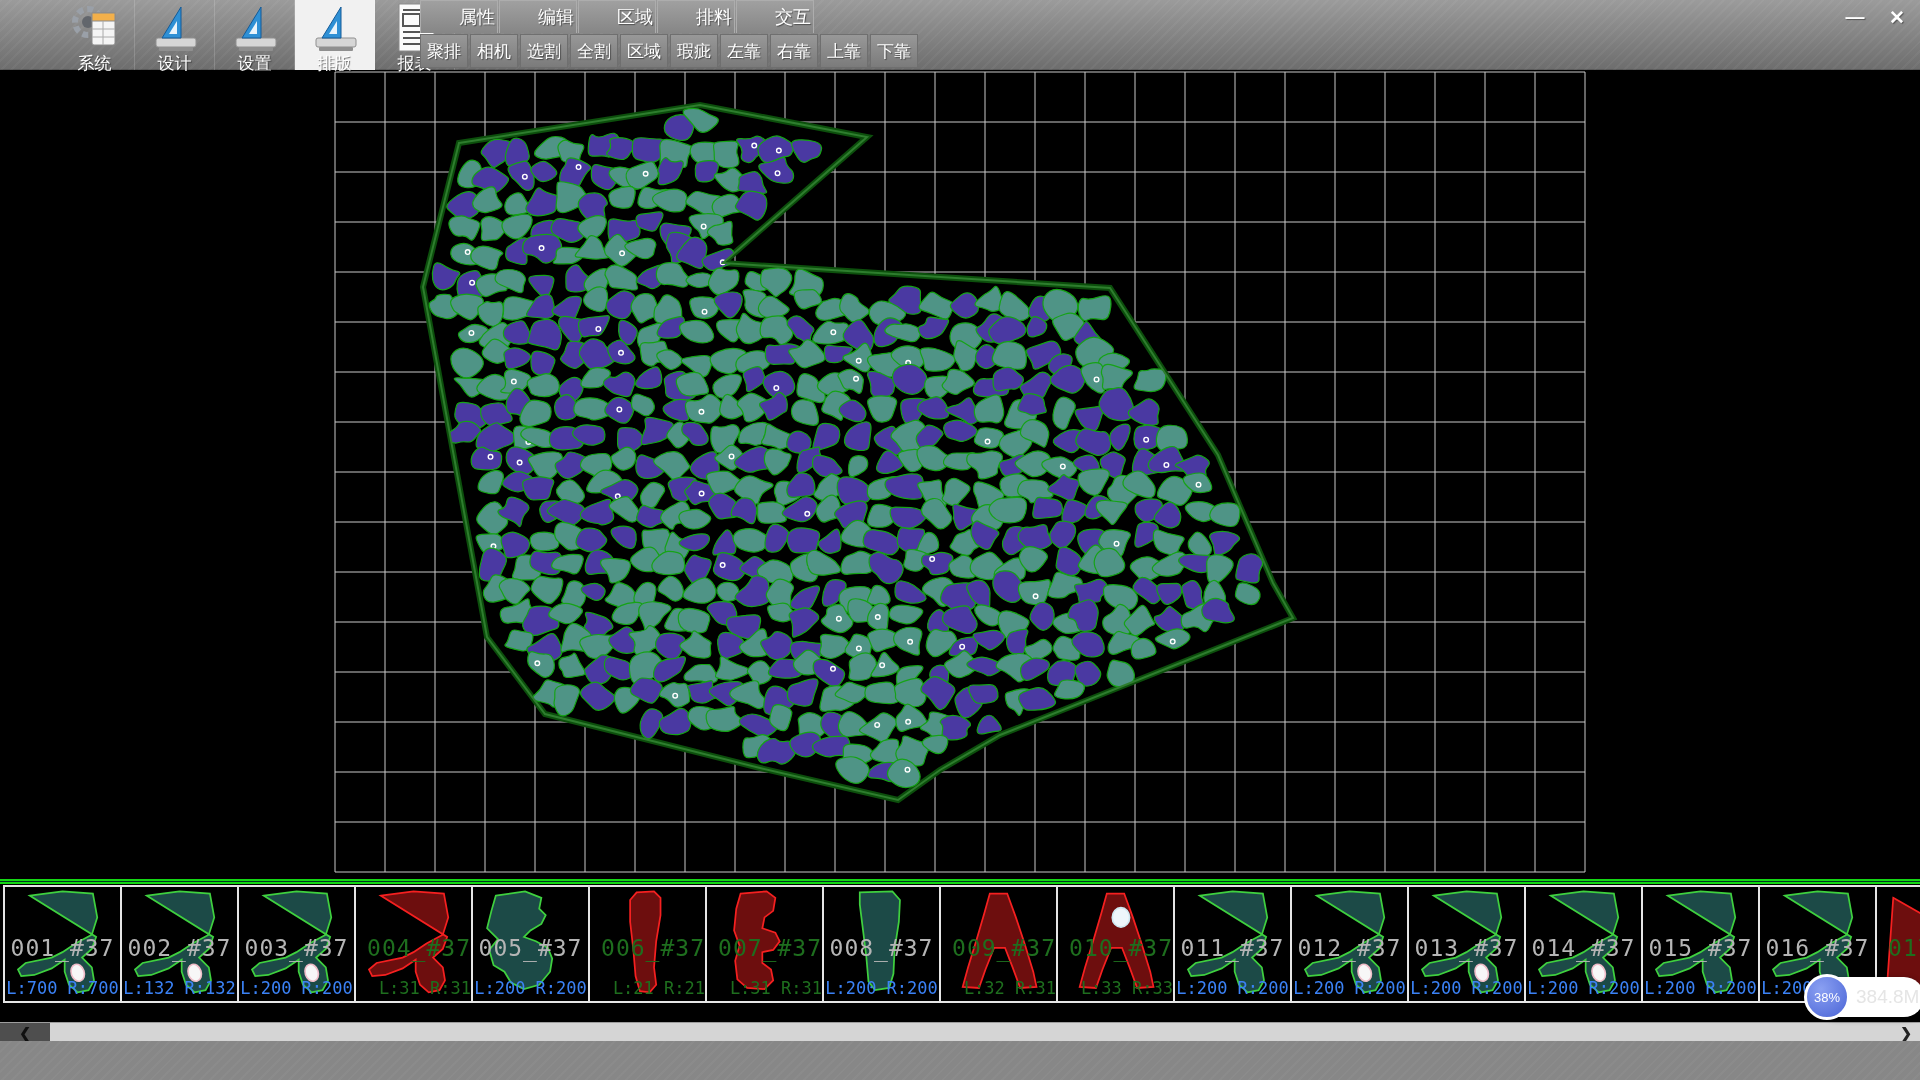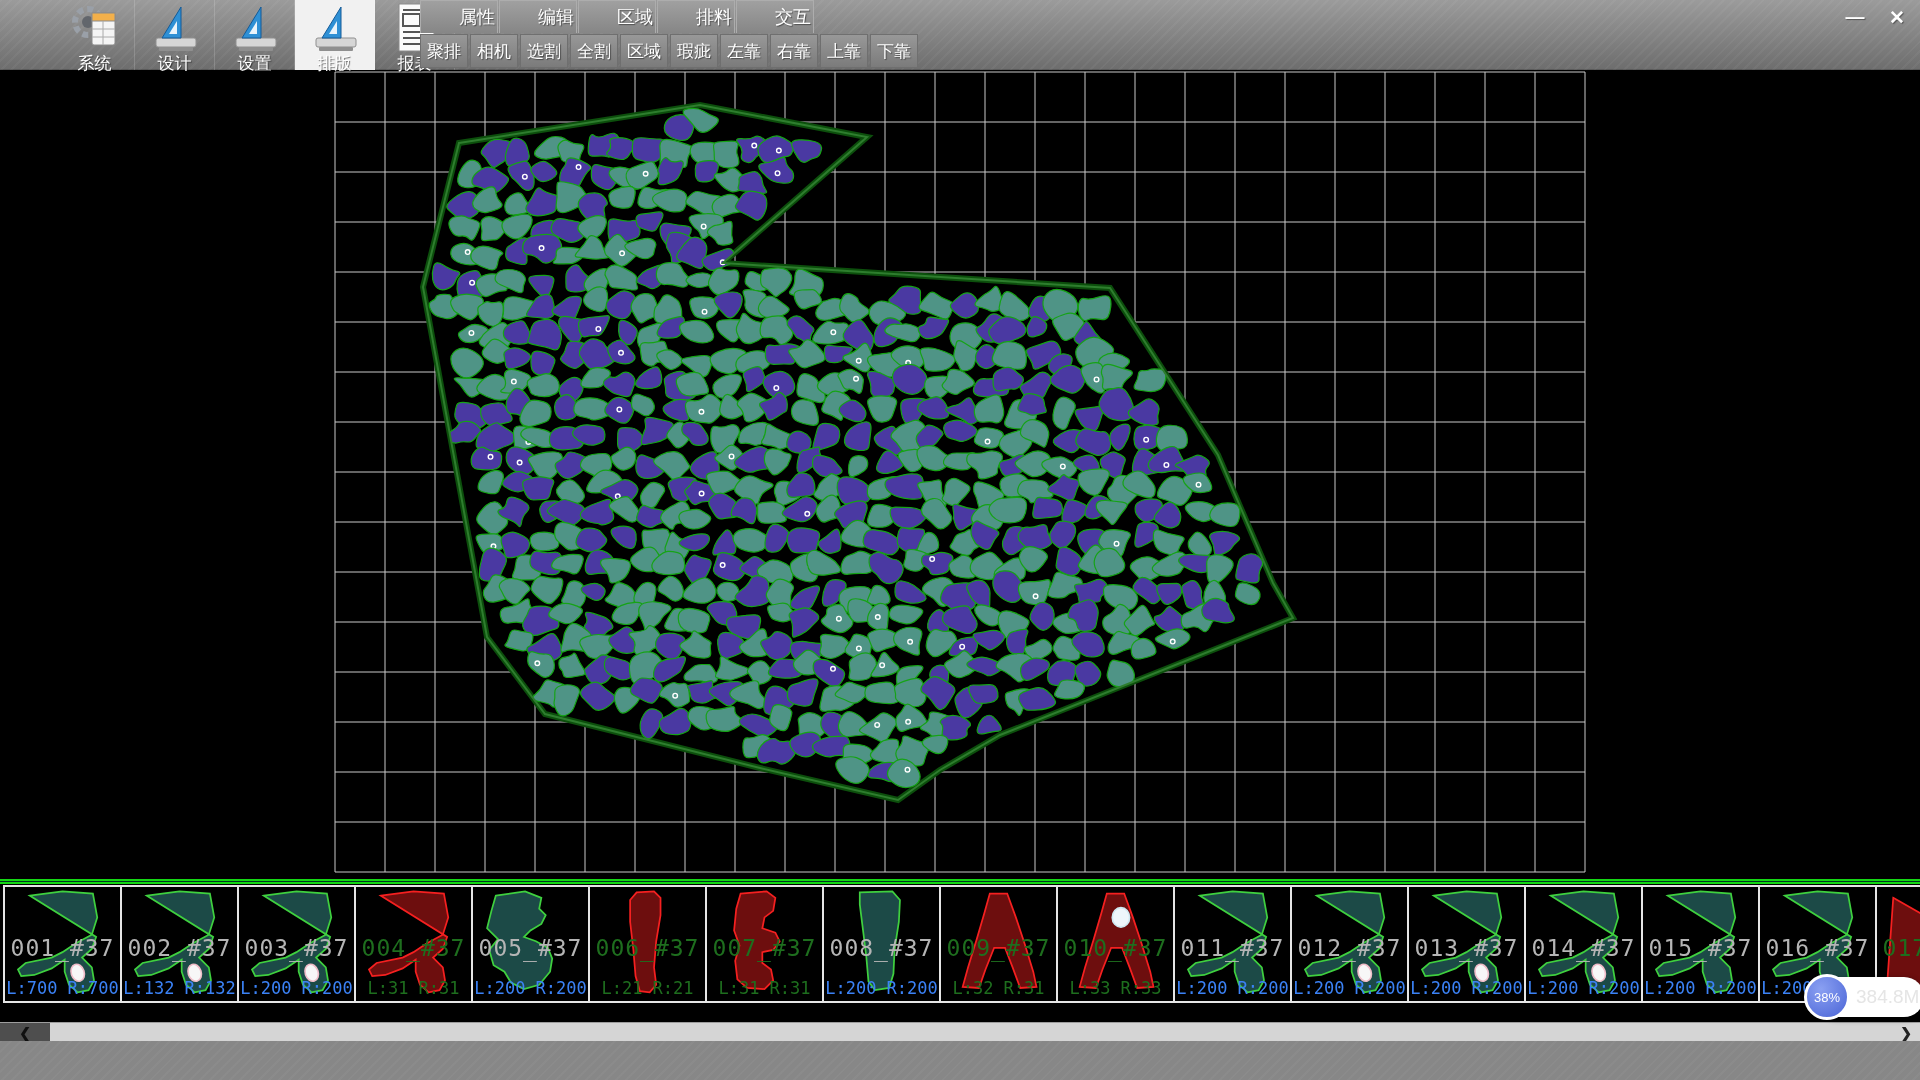--- a/index.html
+++ b/index.html
@@ -48,21 +48,21 @@
     position:relative;background:#000;}
   .cell svg{position:absolute;inset:0;width:100%;height:100%;}
   .cell .main{fill:#1c4a47;stroke:#3fd03f;stroke-width:1.6;}
   .cell .hole{fill:#f7f7f7;stroke:#f0bcc8;stroke-width:1.5;}
   .cell.depleted .main{fill:#6d0e0e;stroke:#f52020;}
   .cell.depleted .hole{fill:#eef6fb;stroke:#cfe9f2;}
   .cell .pid{position:absolute;top:48px;width:100%;text-align:center;
     font:23px "DejaVu Sans Mono",monospace;color:#b5b5b5;letter-spacing:1px;}
   .cell .plr{position:absolute;bottom:3px;width:100%;text-align:center;
     font:17px "DejaVu Sans Mono",monospace;color:#3b82f6;}
-  .cell.depleted .pid,.cell.depleted .plr{color:#1e6e1e;}
+  .cell.depleted .pid,.cell.depleted .plr{color:#1e6e1e;text-align:right;}
 
   
   .membadge{position:absolute;left:1804px;top:974px;width:120px;height:46px;z-index:40;}
   .membadge .pill{position:absolute;left:14px;top:3px;width:106px;height:40px;background:#fff;
     border-radius:20px;box-shadow:0 2px 6px rgba(0,0,0,.45);}
   .membadge .pct{position:absolute;left:0;top:0;width:46px;height:46px;border-radius:50%;
     background:radial-gradient(circle at 35% 30%,#8aa0f2,#4a64d6);color:#fff;font-size:13px;
     display:flex;align-items:center;justify-content:center;border:3px solid #fff;
     box-sizing:border-box;}
   .membadge .mem{position:absolute;left:52px;top:12px;font-size:19px;color:#e5e5e5;}

